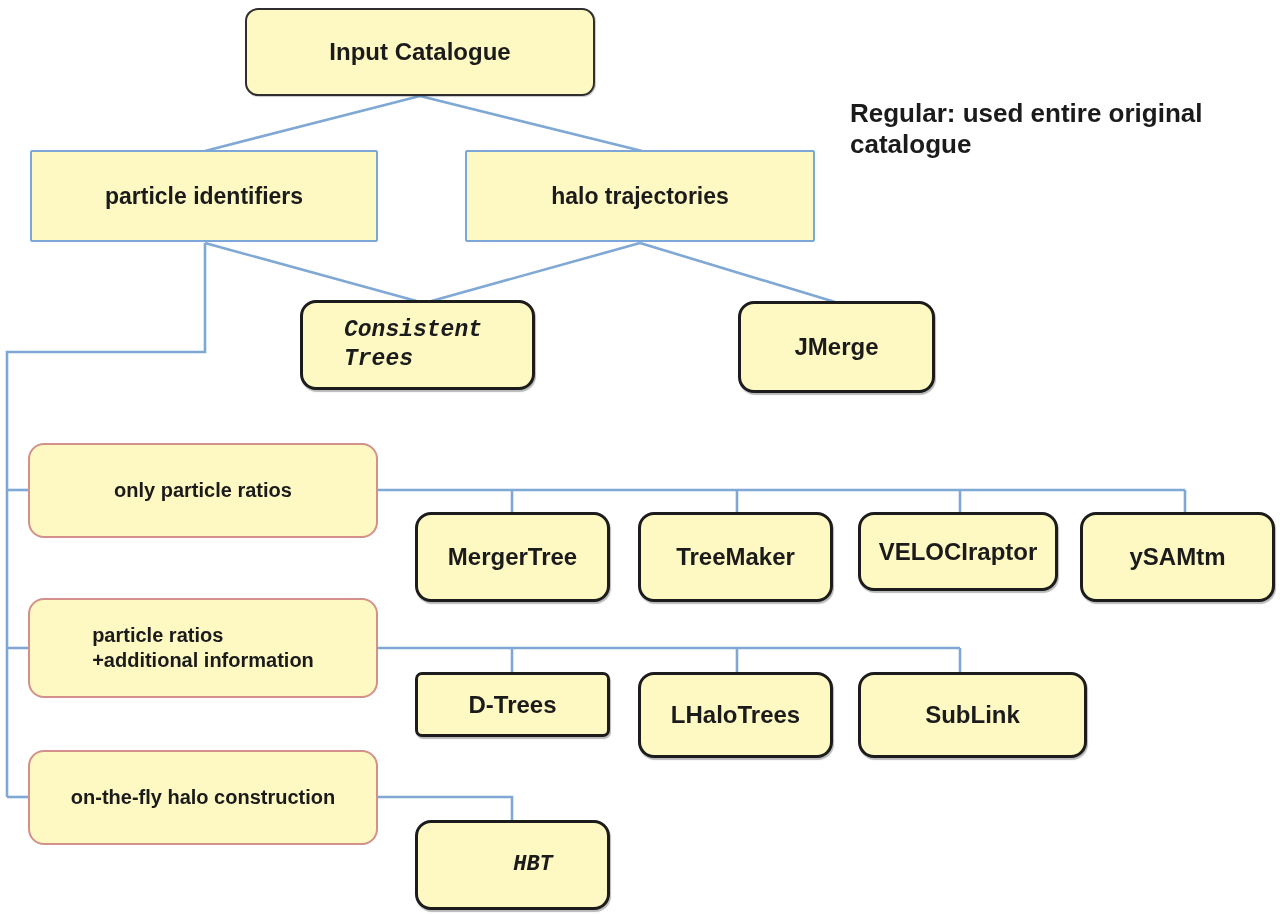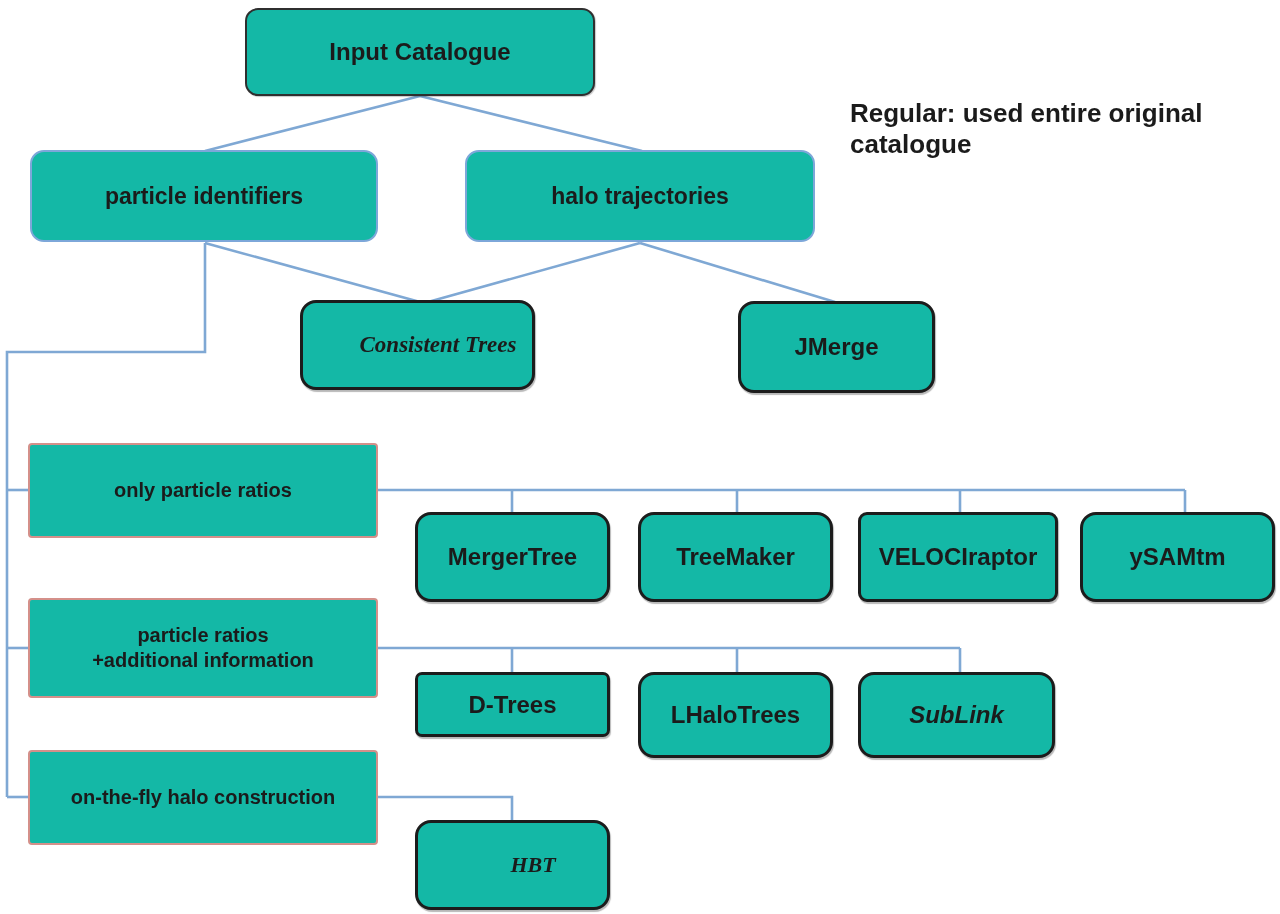--- a/index.html
+++ b/index.html
@@ -15,47 +15,47 @@
     position:absolute;
     left:0; top:0;
     width:1280px; height:914px;
     pointer-events:none;
   }
   .node {
     position:absolute;
     display:flex;
     align-items:center;
     justify-content:center;
-    background:#14b8a6;
-    text-align:center;
+    background:#fef9c3;
+    text-align:left;
     font-weight:bold;
     color:#1b1b1b;
     box-sizing:border-box;
     line-height:1.25;
   }
   .box-black {
     border:3px solid #1c1c1c;
     border-radius:16px;
     box-shadow:1px 2px 1px rgba(0,0,0,0.28);
   }
   .box-root {
     border:2px solid #2f2f2f;
     border-radius:13px;
     box-shadow:1px 1px 1px rgba(0,0,0,0.22);
   }
   .box-blue {
     border:2px solid #7da7d9;
-    border-radius:14px;
+    border-radius:2px;
   }
   .box-red {
     border:2.5px solid #d4908a;
-    border-radius:4px;
+    border-radius:16px;
   }
   .serif-italic {
-    font-family:Liberation Serif, serif;
+    font-family:Liberation Mono, monospace;
     font-style:italic;
     padding-left:41px;
   }
   .multiline { white-space:pre-line; }
   .legend {
     position:absolute;
     left:850px;
     width:430px;
     color:#1b1b1b;
   }
@@ -122,22 +122,22 @@
   <div class="node box-black serif-italic fs-ct" style="left:300px; top:300px; width:235px; height:90px;">Consistent Trees</div>
   <div class="node box-black fs-leaf" style="left:738px; top:301px; width:197px; height:92px;">JMerge</div>
 
   <div class="node box-red fs-red" style="left:28px; top:443px; width:350px; height:95px;">only particle ratios</div>
   <div class="node box-red fs-red multiline" style="left:28px; top:598px; width:350px; height:100px;">particle ratios
 +additional information</div>
   <div class="node box-red fs-red" style="left:28px; top:750px; width:350px; height:95px;">on-the-fly halo construction</div>
 
   <div class="node box-black fs-leaf" style="left:415px; top:512px; width:195px; height:90px;">MergerTree</div>
   <div class="node box-black fs-leaf" style="left:638px; top:512px; width:195px; height:90px;">TreeMaker</div>
-  <div class="node box-black fs-leaf" style="left:858px; top:512px; width:200px; height:90px;border-radius:9px;">VELOCIraptor</div>
+  <div class="node box-black fs-leaf" style="left:858px; top:512px; width:200px; height:79px;">VELOCIraptor</div>
   <div class="node box-black fs-leaf" style="left:1080px; top:512px; width:195px; height:90px;">ySAMtm</div>
 
   <div class="node box-black fs-leaf" style="left:415px; top:672px; width:195px; height:65px;border-radius:7px;">D-Trees</div>
   <div class="node box-black fs-leaf" style="left:638px; top:672px; width:195px; height:86px;">LHaloTrees</div>
-  <div class="node box-black fs-leaf" style="left:858px; top:672px; width:197px; height:86px;font-style:italic;">SubLink</div>
+  <div class="node box-black fs-leaf" style="left:858px; top:672px; width:229px; height:86px;">SubLink</div>
 
   <div class="node box-black serif-italic fs-hbt" style="left:415px; top:820px; width:195px; height:90px;">HBT</div>
 
 </div>
 
 </body></html>

